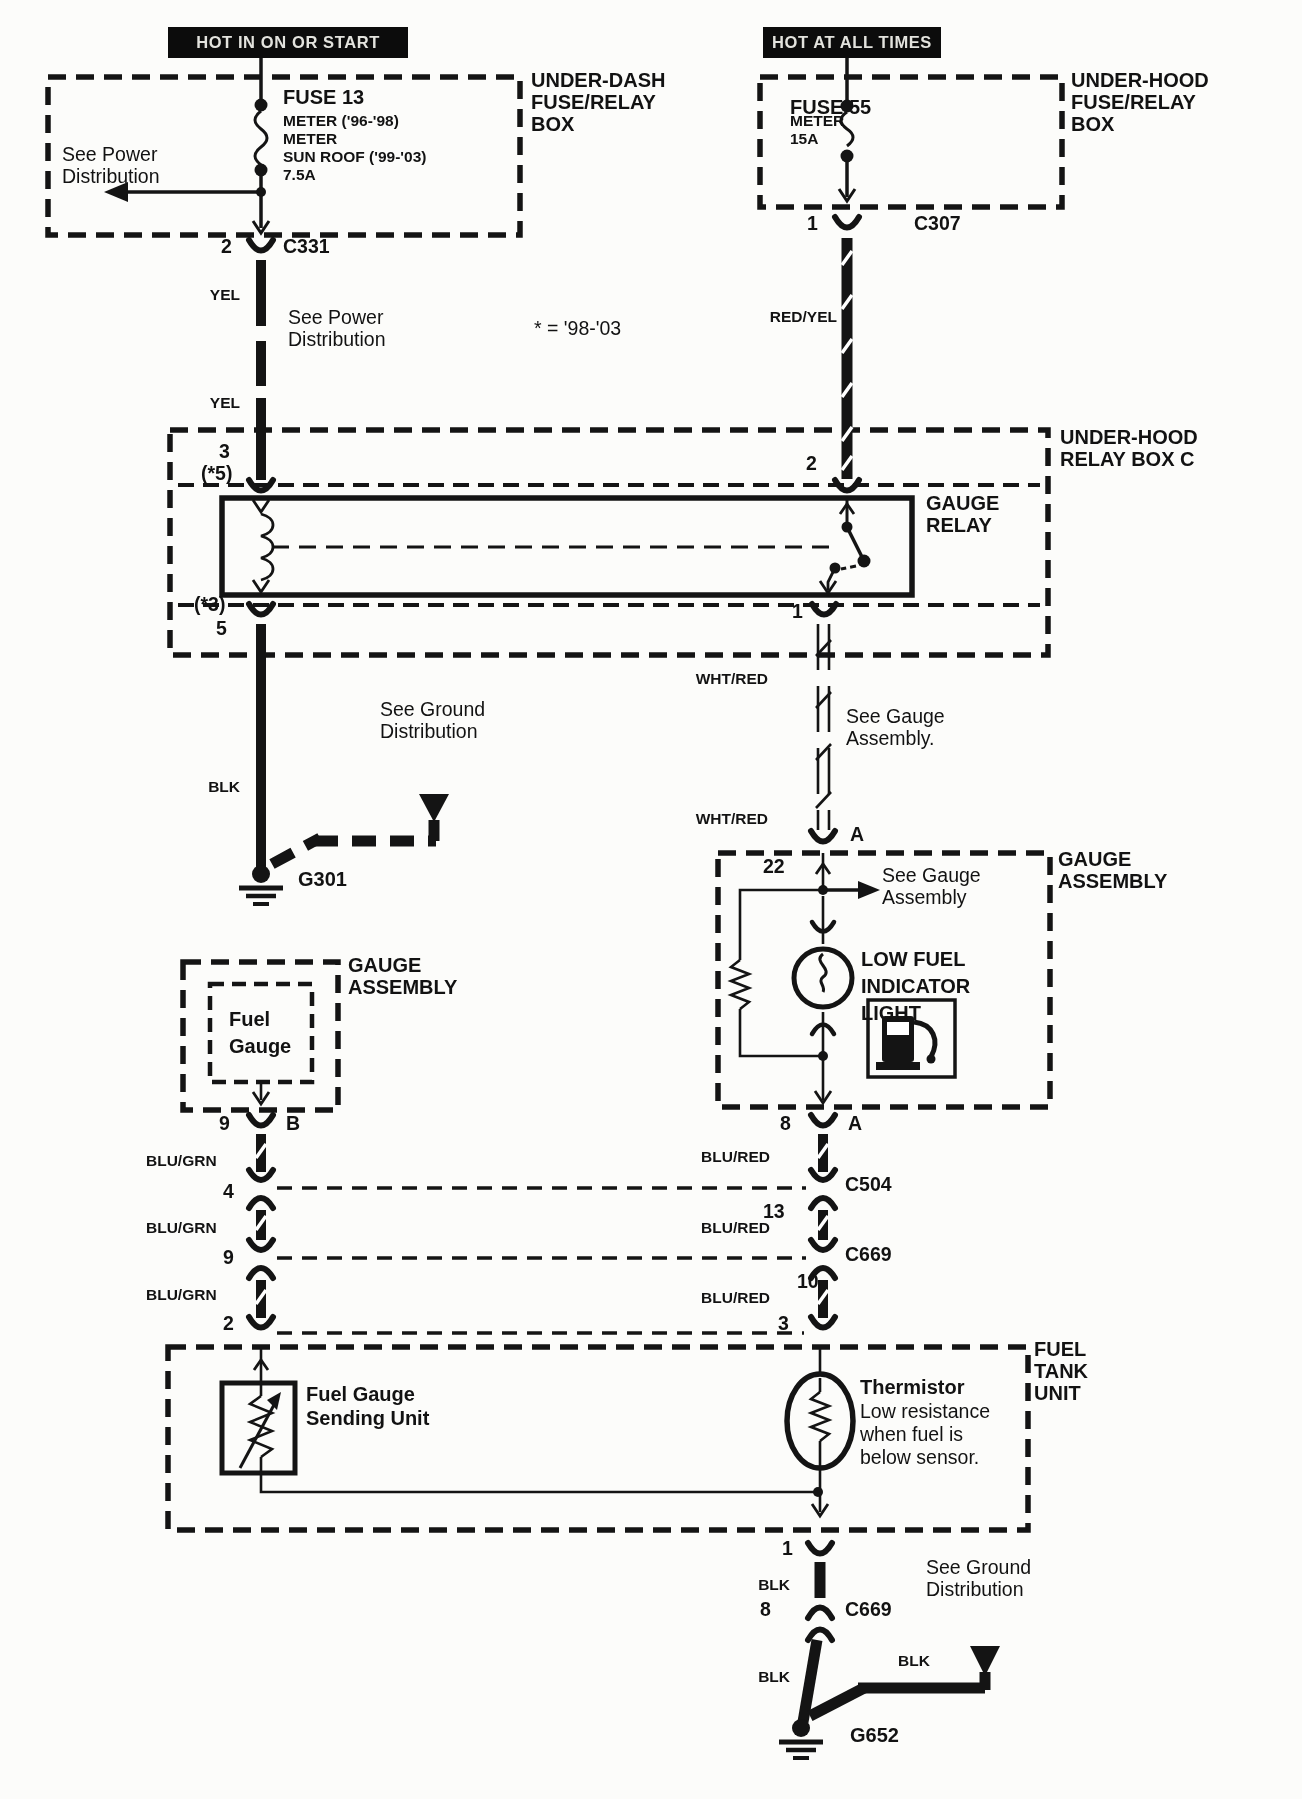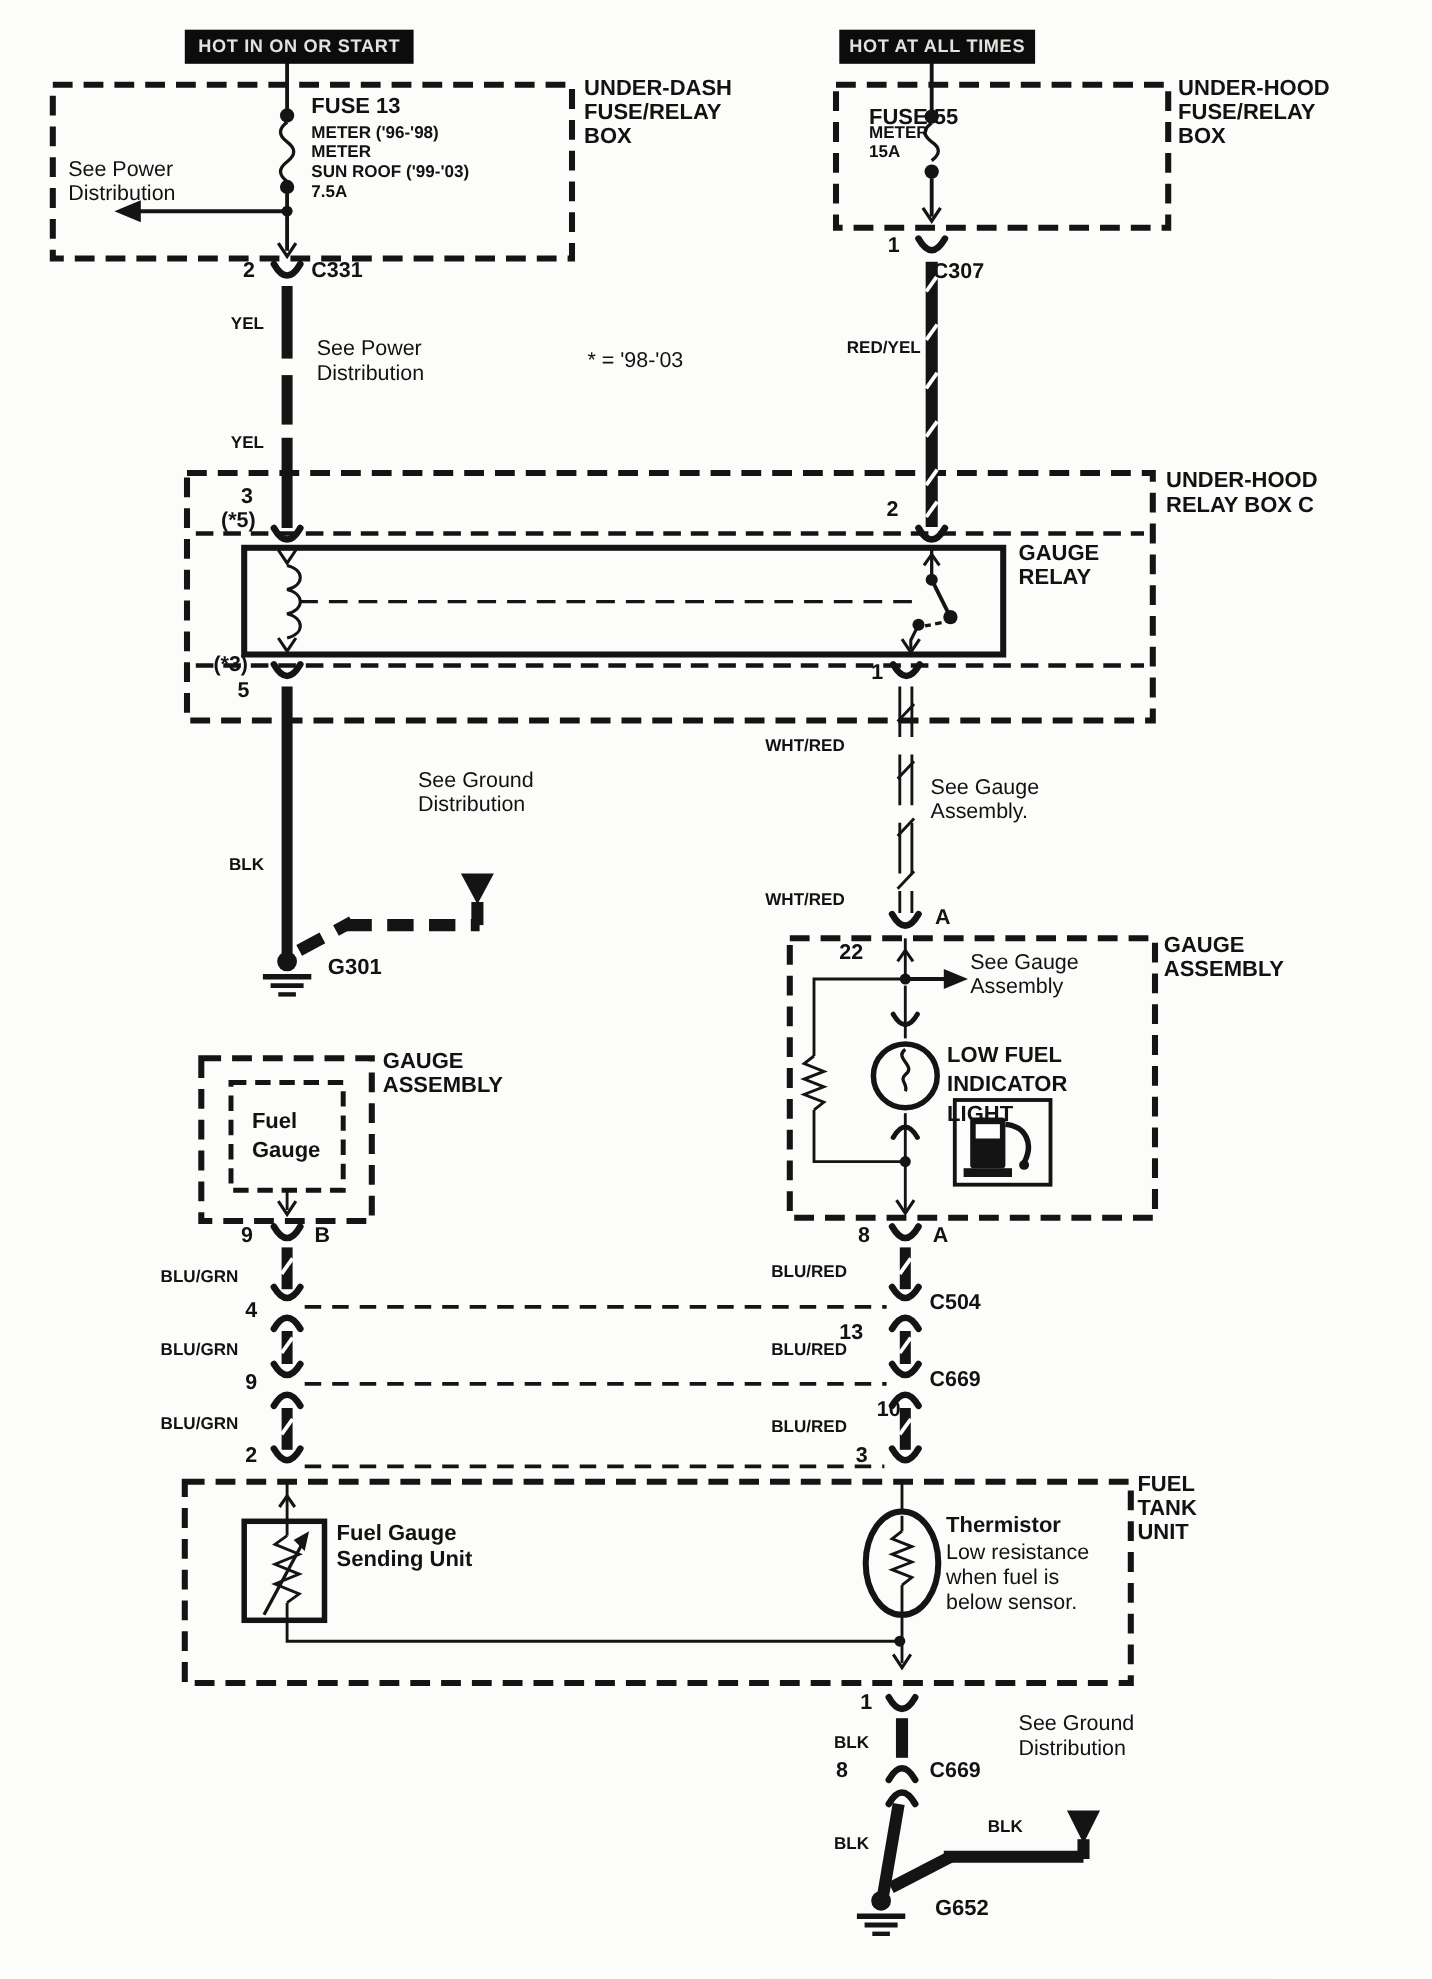--- a/index.html
+++ b/index.html
@@ -259,21 +259,21 @@
     <line x1="793" y1="1758" x2="809" y2="1758" stroke-width="4"></line>
   </g>
   <g>
     <line x1="810" y1="1716" x2="864" y2="1688" stroke-width="11"></line>
     <line x1="858" y1="1688" x2="985" y2="1688" stroke-width="11"></line>
     <line x1="985" y1="1690" x2="985" y2="1672" stroke-width="11"></line>
     <polygon points="970,1646 1000,1646 985,1676" fill="#141414" stroke="none"></polygon>
   </g>
 </svg>
 
-  <div class="banner" style="left:168px; top:27px; width:208px; height:31px;">HOT IN ON OR START</div>
+  <div class="banner" style="left:168px; top:27px; width:240px; height:31px;">HOT IN ON OR START</div>
   <div class="banner" style="left:763px; top:27px; width:178px; height:31px;">HOT AT ALL TIMES</div>
 
   <div class="t b20" style="left:531px; top:69px;">
     <div>UNDER-DASH</div>
     <div>FUSE/RELAY</div>
     <div>BOX</div>
   </div>
   <div class="t b20" style="left:283px; top:86px;">FUSE 13</div>
   <div class="t b15" style="left:283px; top:112px;">
     <div>METER ('96-'98)</div>
@@ -293,21 +293,21 @@
   </div>
   <div class="t b20" style="left:790px; top:96px;">FUSE 55</div>
   <div class="t b15" style="left:790px; top:112px;">
     <div>METER</div>
     <div>15A</div>
   </div>
 
   <div class="t b19" style="left:221px; top:236px;">2</div>
   <div class="t b19" style="left:283px; top:236px;">C331</div>
   <div class="t b19" style="left:807px; top:213px;">1</div>
-  <div class="t b19" style="left:848px; top:213px;margin-top:24px;">C307</div>
+  <div class="t b19" style="left:914px; top:213px;">C307</div>
 
   <div class="t b15 ra" style="left:178px; top:286px; width:62px;">YEL</div>
   <div class="t n19" style="left:288px; top:306px;">
     <div>See Power</div>
     <div>Distribution</div>
   </div>
   <div class="t n19" style="left:534px; top:317px;">* = '98-'03</div>
   <div class="t b15 ra" style="left:752px; top:308px; width:85px;">RED/YEL</div>
   <div class="t b15 ra" style="left:178px; top:394px; width:62px;">YEL</div>
 

